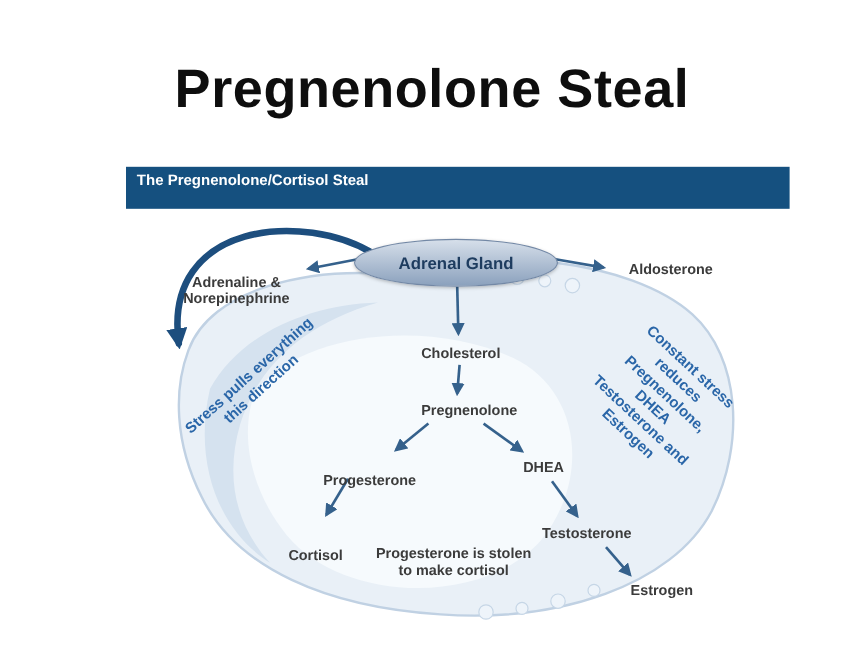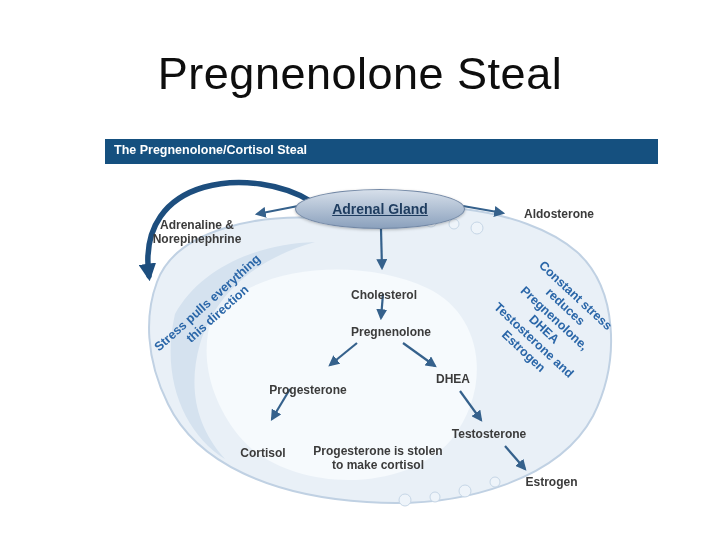--- a/index.html
+++ b/index.html
@@ -1,34 +1,34 @@
 <!DOCTYPE html>
 <html style="--header-bg: #15507f; --annotation-blue: #2a66a8; --label-color: #3b3b3b; --arrow-blue: #35618c; --curve-blue: #1d4e7e; --shell-fill: #e9f0f7; --gland-text: #1e3c5f;"><head>
 <meta charset="utf-8">
 <style>
   html,body{margin:0;padding:0;background:#ffffff;}
   .slide{position:relative;width:720px;height:540px;background:#ffffff;overflow:hidden;
          font-family:"Liberation Sans",sans-serif;}
   .slide-title{position:absolute;left:0;top:48px;width:100%;text-align:center;
-         font-size:45px;font-weight:400;color:#0e0e0e;letter-spacing:.5px;
+         font-size:45px;font-weight:700;color:#0e0e0e;letter-spacing:.5px;
          font-family:"Liberation Sans",sans-serif;}
   .figure{position:absolute;left:105px;top:139px;width:553px;height:376px;background:#ffffff;}
-  .figure-header{height:25px;background:var(--header-bg,#15507f);color:#ffffff;
+  .figure-header{height:35px;background:var(--header-bg,#15507f);color:#ffffff;
          font-weight:bold;font-size:12.5px;line-height:23px;padding-left:9px;box-sizing:border-box;}
   .figure-body{position:relative;width:553px;height:353px;overflow:hidden;}
   .figure-body > svg{position:absolute;left:0;top:0;}
   .node{position:absolute;transform:translate(-50%,-50%);font-weight:bold;
         color:var(--label-color,#3b3b3b);font-size:12px;text-align:center;
         white-space:pre-line;line-height:1.18;}
   .gland{position:absolute;left:275px;top:45px;transform:translate(-50%,-50%);
          width:168px;height:38px;border-radius:50%;
          background:linear-gradient(#d6dfea,#8ba1bd);border:1.5px solid #7388a5;
          display:flex;align-items:center;justify-content:center;
          font-weight:bold;font-size:14px;color:var(--gland-text,#1e3c5f);
-         box-shadow:0 1px 3px rgba(0,0,0,.25);text-decoration:underline;}
+         box-shadow:0 1px 3px rgba(0,0,0,.25);}
   .annot{position:absolute;font-weight:bold;color:var(--annotation-blue,#2a66a8);
          font-size:12.5px;text-align:center;white-space:pre-line;line-height:1.22;}
   .annot.left{left:108px;top:145px;transform:translate(-50%,-50%) rotate(-42deg);}
   .annot.right{left:444px;top:160px;transform:translate(-50%,-50%) rotate(43deg);}
 </style>
 </head>
 <body>
 
 <div class="slide">
 
@@ -85,21 +85,21 @@
         </g>
 
         <path d="M 207,38 C 150,2 30,10 44,112" stroke="#1d4e7e" stroke-width="5.5" fill="none" stroke-linecap="round" marker-end="url(#ah2)"></path>
       </svg>
 
       <div class="gland">Adrenal Gland</div>
 
       <div class="node" style="left:92px;top:68px;">Adrenaline &amp;
 Norepinephrine</div>
       <div class="node" style="left:454px;top:50px;">Aldosterone</div>
-      <div class="node" style="left:279px;top:120px;margin-top:11px;">Cholesterol</div>
+      <div class="node" style="left:279px;top:120px;">Cholesterol</div>
       <div class="node" style="left:274px;top:168px;padding-left:24px;">Pregnenolone</div>
       <div class="node" style="left:203px;top:226px;">Progesterone</div>
       <div class="node" style="left:158px;top:269px;margin-top:20px;">Cortisol</div>
       <div class="node" style="left:348px;top:215px;">DHEA</div>
       <div class="node" style="left:384px;top:270px;">Testosterone</div>
       <div class="node" style="left:428px;top:318px;padding-left:37px;">Estrogen</div>
       <div class="node" style="left:273px;top:294px;">Progesterone is stolen
 to make cortisol</div>
 
       <div class="annot left">Stress pulls everything

